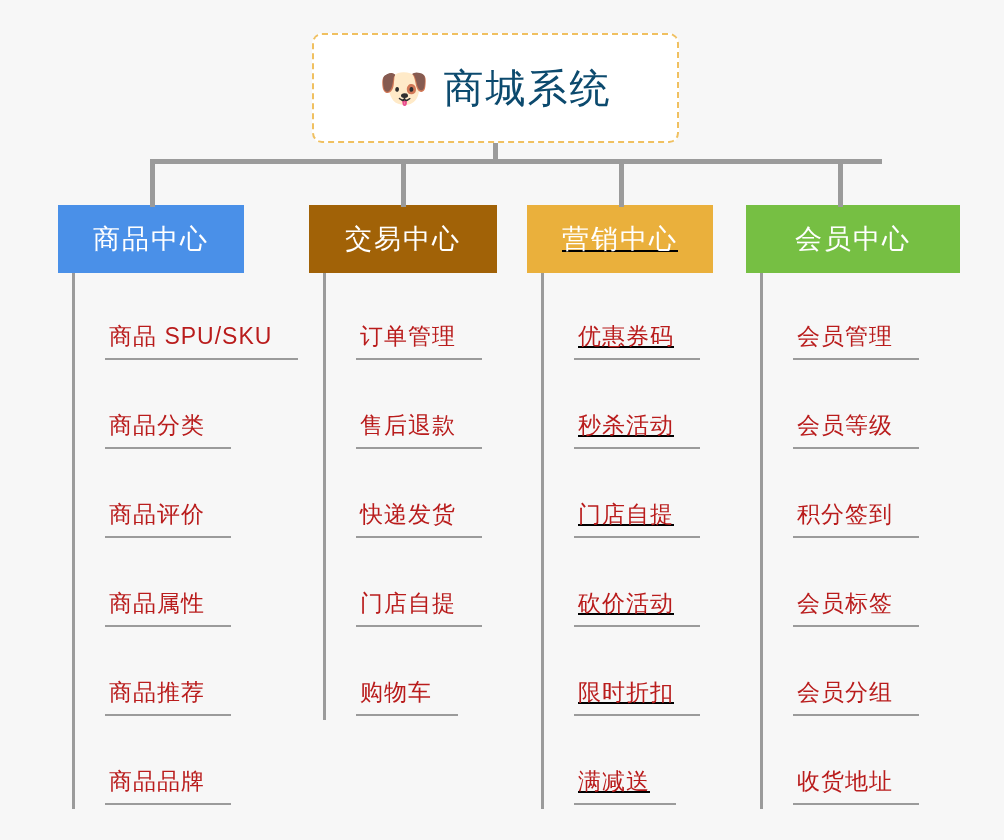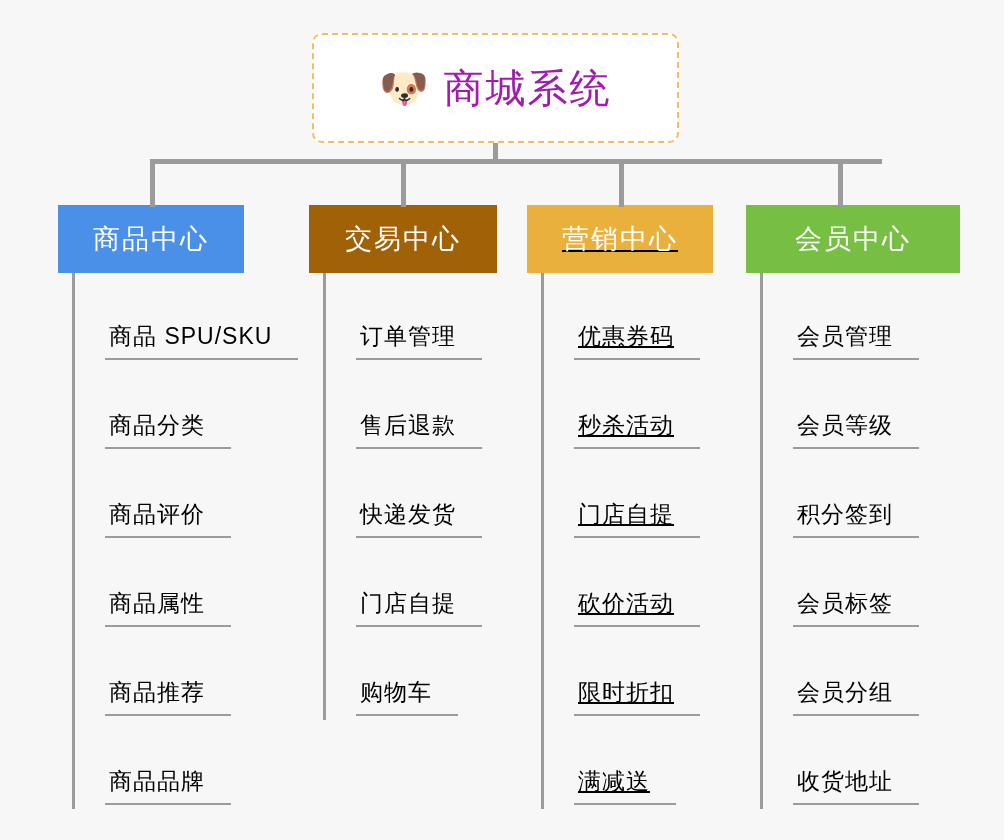--- a/index.html
+++ b/index.html
@@ -36,21 +36,21 @@
     justify-content: center;
     gap: 14px;
   }
   .root-emoji {
     font-size: 40px;
     line-height: 1;
     display: block;
   }
   .root-title {
     font-size: 40px;
-    color: #a21caf;
+    color: #0c4a6e;
     letter-spacing: 2px;
     line-height: 1;
     white-space: nowrap;
   }
 
   
   .conn {
     position: absolute;
     background: #9b9b9b;
   }
@@ -99,21 +99,21 @@
     position: relative;
     display: flex;
     align-items: flex-end;
   }
   .leaf-inner {
     display: inline-block;
     margin-left: 30px;
     padding: 0 26px 6px 4px;
     border-bottom: 2px solid #9b9b9b;
     font-size: 23px;
-    color: #000000;
+    color: #b91c1c;
     letter-spacing: 1px;
     white-space: nowrap;
     transform: translateY(-4px);
   }
 </style>
 </head>
 <body>
 
 <div id="stage">
 

